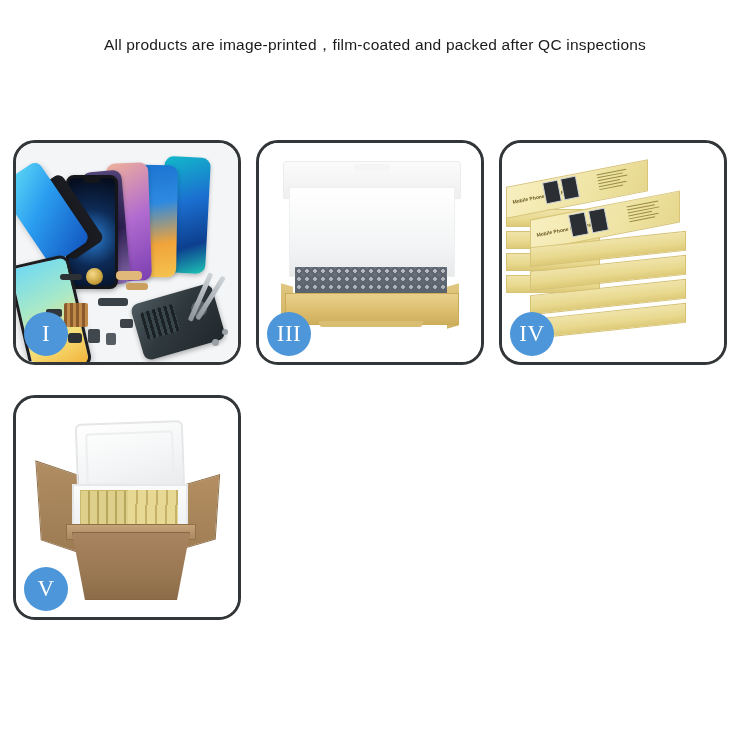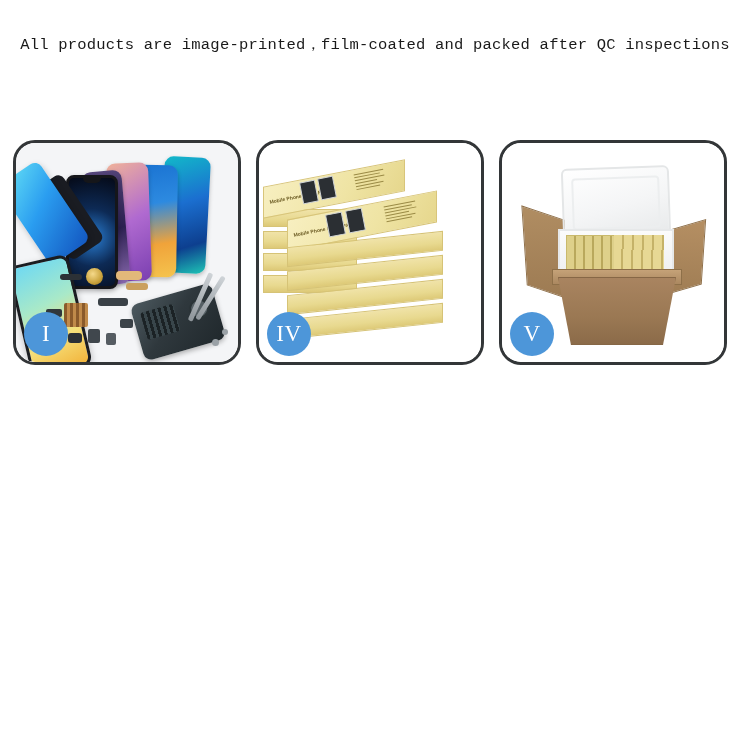--- a/index.html
+++ b/index.html
@@ -22,21 +22,20 @@
     line-height:42px;
     white-space:nowrap;
   }
   .subtitle{
     font-size:15.5px;
     color:#1a1a1a;
     letter-spacing:0.2px;
     margin-top:7px;
     line-height:20px;
     white-space:nowrap;
-    font-family:Liberation Mono, monospace;
   }
 
   .grid{
     position:absolute;
     top:140px;left:13px;
     width:726px;
     display:flex;
     flex-wrap:wrap;
     gap:30px 15px;
   }
@@ -370,20 +369,33 @@
         <div class="chassis"></div>
         <div class="tweez"></div>
         <div class="tweez2"></div>
         <div class="prt scr1"></div>
         <div class="prt scr2"></div>
       </div>
       <div class="badge">I</div>
     </div>
 
 
+    <div class="panel">
+      <div class="art">
+        <div class="p3-bg"></div>
+        <div class="lidback"></div>
+        <div class="foam"></div>
+        <div class="bubblefill"></div>
+        <div class="tray-l"></div>
+        <div class="tray-r"></div>
+        <div class="tray"></div>
+        <div class="tray-lip"></div>
+      </div>
+      <div class="badge">III</div>
+    </div>
 
     <div class="panel">
       <div class="art">
         <div class="p4-bg"></div>
 
         <div class="bx" style="left:4px;top:66px;width:92px;height:16px;"></div>
         <div class="bx" style="left:4px;top:88px;width:92px;height:16px;"></div>
         <div class="bx" style="left:4px;top:110px;width:92px;height:16px;"></div>
         <div class="bx" style="left:4px;top:132px;width:92px;height:16px;"></div>
 

